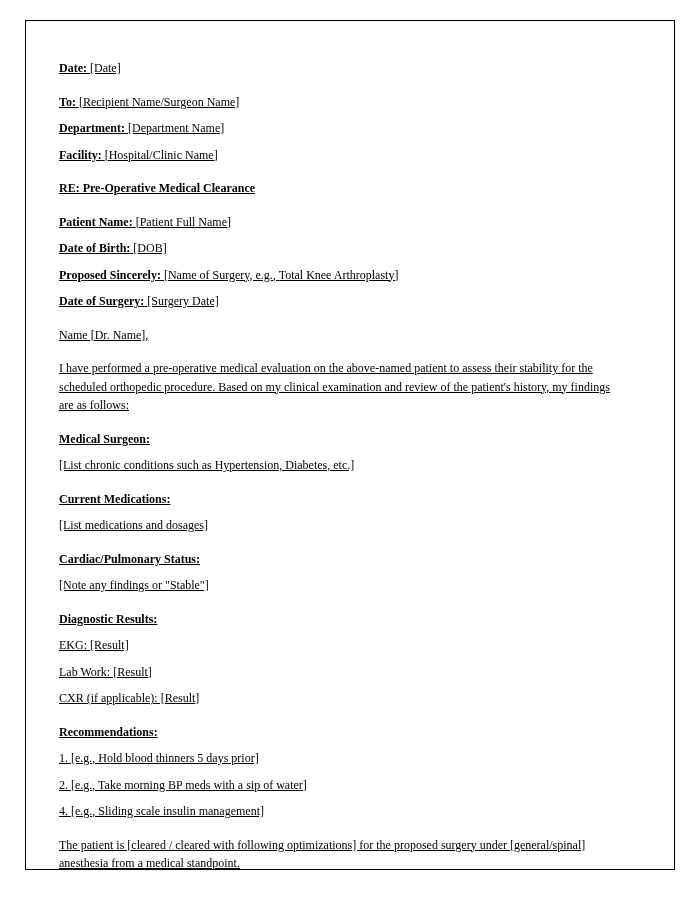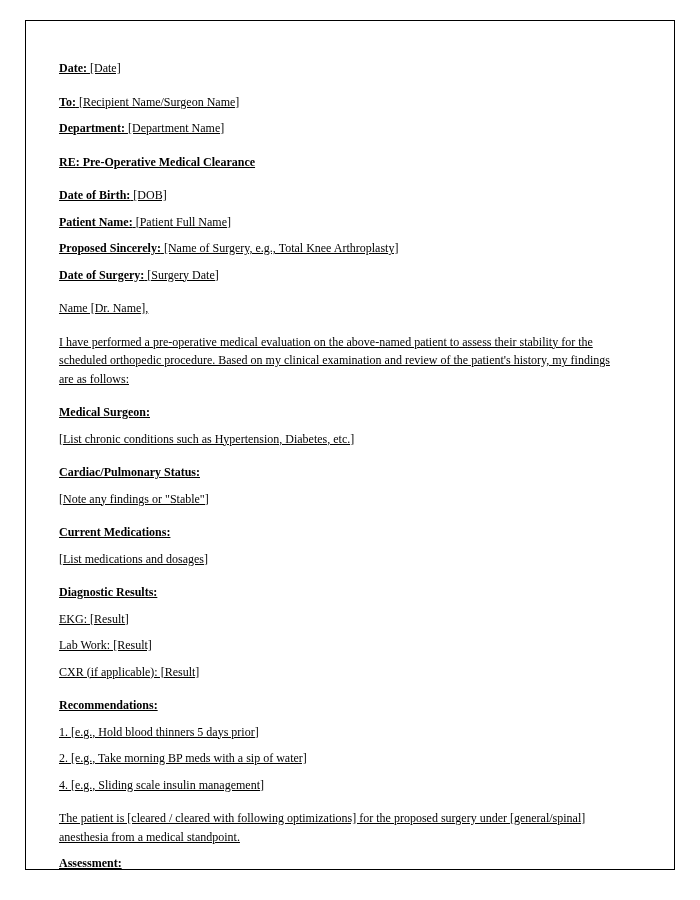--- a/index.html
+++ b/index.html
@@ -41,54 +41,55 @@
 
 <div class="page">
 
   <div class="block">
     <p class="line"><strong>Date:</strong> <span>[Date]</span></p>
   </div>
 
   <div class="block">
     <p class="line"><strong>To:</strong> <span>[Recipient Name/Surgeon Name]</span></p>
     <p class="line"><strong>Department:</strong> <span>[Department Name]</span></p>
+    <p class="line"><strong>Facility:</strong> <span>[Hospital/Clinic Name]</span></p>
   </div>
 
   <div class="block">
     <p class="line bold">RE: Pre-Operative Medical Clearance</p>
   </div>
 
   <div class="block">
+    <p class="line"><strong>Patient Name:</strong> <span>[Patient Full Name]</span></p>
     <p class="line"><strong>Date of Birth:</strong> <span>[DOB]</span></p>
-    <p class="line"><strong>Patient Name:</strong> <span>[Patient Full Name]</span></p>
     <p class="line"><strong>Proposed Sincerely:</strong> <span>[Name of Surgery, e.g., Total Knee Arthroplasty]</span></p>
     <p class="line"><strong>Date of Surgery:</strong> <span>[Surgery Date]</span></p>
   </div>
 
   <div class="block">
     <p class="line">Name [Dr. Name],</p>
   </div>
 
   <div class="block">
     <p class="line">I have performed a pre-operative medical evaluation on the above-named patient to assess their stability for the scheduled orthopedic procedure. Based on my clinical examination and review of the patient's history, my findings are as follows:</p>
   </div>
 
   <div class="block">
     <p class="line bold">Medical Surgeon:</p>
     <p class="line">[List chronic conditions such as Hypertension, Diabetes, etc.]</p>
   </div>
 
   <div class="block">
-    <p class="line bold">Cardiac/Pulmonary Status:</p>
-    <p class="line">[Note any findings or "Stable"]</p>
+    <p class="line bold">Current Medications:</p>
+    <p class="line">[List medications and dosages]</p>
   </div>
 
   <div class="block">
-    <p class="line bold">Current Medications:</p>
-    <p class="line">[List medications and dosages]</p>
+    <p class="line bold">Cardiac/Pulmonary Status:</p>
+    <p class="line">[Note any findings or "Stable"]</p>
   </div>
 
   <div class="block">
     <p class="line bold">Diagnostic Results:</p>
     <p class="line">EKG: [Result]</p>
     <p class="line">Lab Work: [Result]</p>
     <p class="line">CXR (if applicable): [Result]</p>
   </div>
 
   <div class="block">

